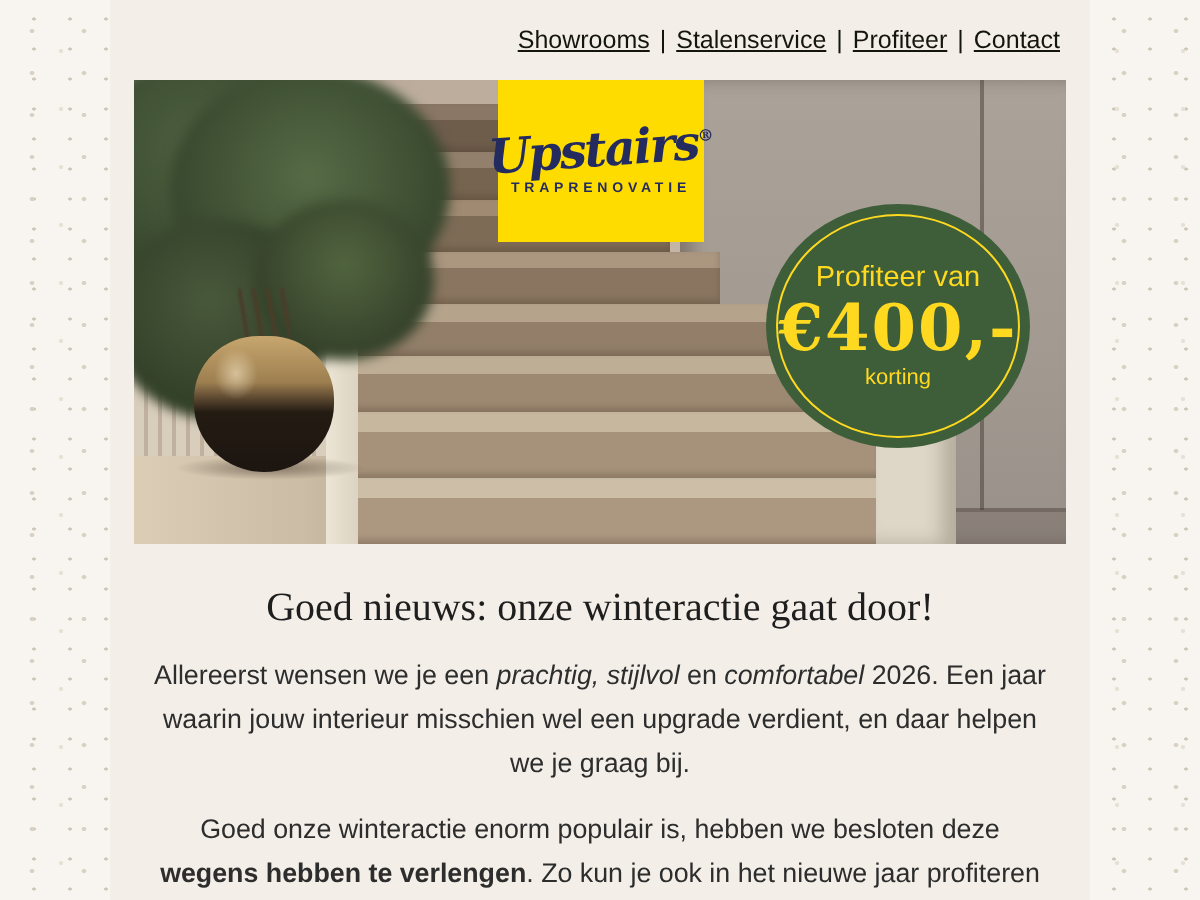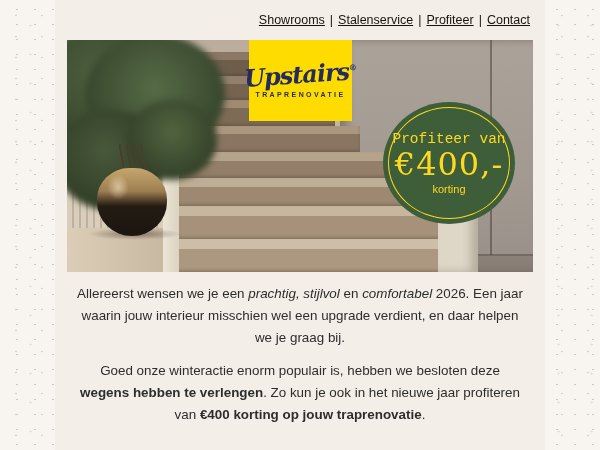--- a/index.html
+++ b/index.html
@@ -88,22 +88,22 @@
   }
   .logo-script sup{font-size:8px;font-style:normal;}
   .logo-sub{font-size:7px;font-weight:bold;letter-spacing:2.4px;margin-top:4px;}
   
   .disc{
     position:absolute;left:316px;top:62px;width:132px;height:122px;border-radius:50%;
     display:flex;flex-direction:column;align-items:center;justify-content:center;
     z-index:5;text-align:center;
   }
   .disc .ring{position:absolute;inset:5px;border:1.5px solid;border-radius:50%;}
-  .disc-l1{font-size:14.5px;line-height:1.15;font-family:Liberation Mono, monospace;}
-  .disc-amt{font-family:"DejaVu Serif",serif;font-weight:normal;font-size:32px;line-height:1.1;letter-spacing:1px;}
+  .disc-l1{font-size:14.5px;line-height:1.15;}
+  .disc-amt{font-family:"DejaVu Serif",serif;font-weight:bold;font-size:32px;line-height:1.1;letter-spacing:1px;}
   .disc-l2{font-size:11px;line-height:1.15;}
   
   .heading{
     margin-top:21px;text-align:center;
     font-family:"Liberation Serif",serif;font-size:20px;color:#1e1e1e;
   }
   .para{
     width:452px;margin:11px auto 0;text-align:center;
     font-size:13.4px;line-height:22px;color:#2d2d2d;
   }
@@ -160,18 +160,19 @@
     </div>
 
     <div class="disc" style="background: rgb(62, 94, 58); color: rgb(255, 217, 31);">
       <div class="ring" style="border-color: rgb(255, 217, 31);"></div>
       <div class="disc-l1">Profiteer van</div>
       <div class="disc-amt">€400,-</div>
       <div class="disc-l2">korting</div>
     </div>
   </div>
 
+  <div class="heading">Goed nieuws: onze winteractie gaat door!</div>
 
   <p class="para"><span>Allereerst wensen we je een </span><span class="it">prachtig, stijlvol</span><span> en </span><span class="it">comfortabel</span><span> 2026. Een jaar waarin jouw interieur misschien wel een upgrade verdient, en daar helpen we je graag bij.</span></p>
 
   <p class="para"><span>Goed onze winteractie enorm populair is, hebben we besloten deze </span><span class="bd">wegens hebben te verlengen</span><span>. Zo kun je ook in het nieuwe jaar profiteren van </span><span class="bd">€400 korting op jouw traprenovatie</span><span>.</span></p>
 
 </div>
 
 </body></html>

